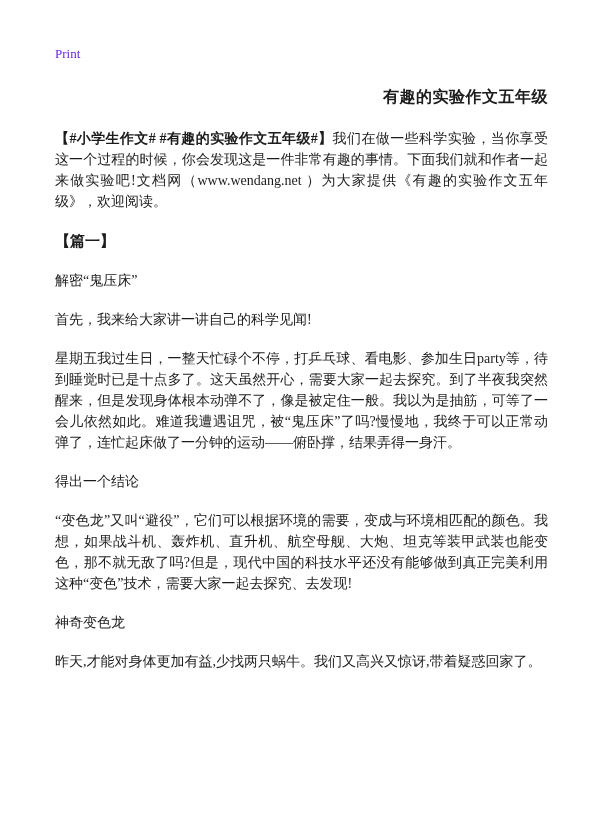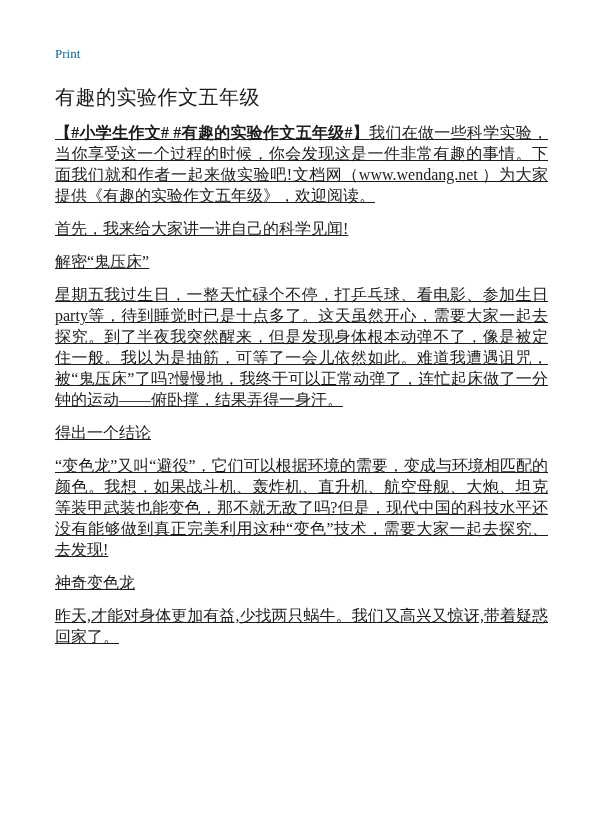--- a/index.html
+++ b/index.html
@@ -17,40 +17,39 @@
   .page {
     box-sizing: border-box;
     width: 600px;
     min-height: 828px;
     padding: 44px 52px 50px 55px;
     background: #ffffff;
   }
   .print-link {
     font-size: 13px;
     line-height: 15px;
-    color: #0369a1;
+    color: #6d28d9;
     cursor: pointer;
     display: inline-block;
   }
   .doc-title {
-    font-size: 20px;
+    font-size: 16px;
     line-height: 26px;
-    font-weight: normal;
-    text-align: left;
+    font-weight: bold;
+    text-align: right;
     margin: 22px 0 12px 0;
     letter-spacing: 0.5px;
   }
   p.para {
-    font-size: 16px;
+    font-size: 14px;
     line-height: 21px;
-    margin: 12px 0;
+    margin: 18px 0;
     text-align: justify;
     text-justify: inter-ideograph;
     word-break: break-word;
-    text-decoration: underline;
   }
   p.para .lead-bold {
     font-weight: bold;
   }
   h2.sec-heading {
     font-size: 15px;
     line-height: 22px;
     font-weight: bold;
     margin: 9px 0 7px 0;
   }
@@ -62,24 +61,25 @@
 <body>
 
 <div class="page">
 
   <div class="print-link">Print</div>
 
   <h1 class="doc-title">有趣的实验作文五年级</h1>
 
   <p class="para"><span class="lead-bold">【#小学生作文# #有趣的实验作文五年级#】</span><span>我们在做一些科学实验，当你享受这一个过程的时候，你会发现这是一件非常有趣的事情。下面我们就和作者一起来做实验吧!文档网（www.wendang.net ）为大家提供《有趣的实验作文五年级》，欢迎阅读。</span></p>
 
+  <h2 class="sec-heading">【篇一】</h2>
+
+  <p class="para sub-heading">解密“鬼压床”</p>
 
   <p class="para">首先，我来给大家讲一讲自己的科学见闻!</p>
-
-  <p class="para sub-heading">解密“鬼压床”</p>
 
   <p class="para">星期五我过生日，一整天忙碌个不停，打乒乓球、看电影、参加生日party等，待到睡觉时已是十点多了。这天虽然开心，需要大家一起去探究。到了半夜我突然醒来，但是发现身体根本动弹不了，像是被定住一般。我以为是抽筋，可等了一会儿依然如此。难道我遭遇诅咒，被“鬼压床”了吗?慢慢地，我终于可以正常动弹了，连忙起床做了一分钟的运动——俯卧撑，结果弄得一身汗。</p>
 
 
   <p class="para sub-heading">得出一个结论</p>
 
 
   <p class="para">“变色龙”又叫“避役”，它们可以根据环境的需要，变成与环境相匹配的颜色。我想，如果战斗机、轰炸机、直升机、航空母舰、大炮、坦克等装甲武装也能变色，那不就无敌了吗?但是，现代中国的科技水平还没有能够做到真正完美利用这种“变色”技术，需要大家一起去探究、去发现!</p>
 
   <p class="para sub-heading">神奇变色龙</p>

